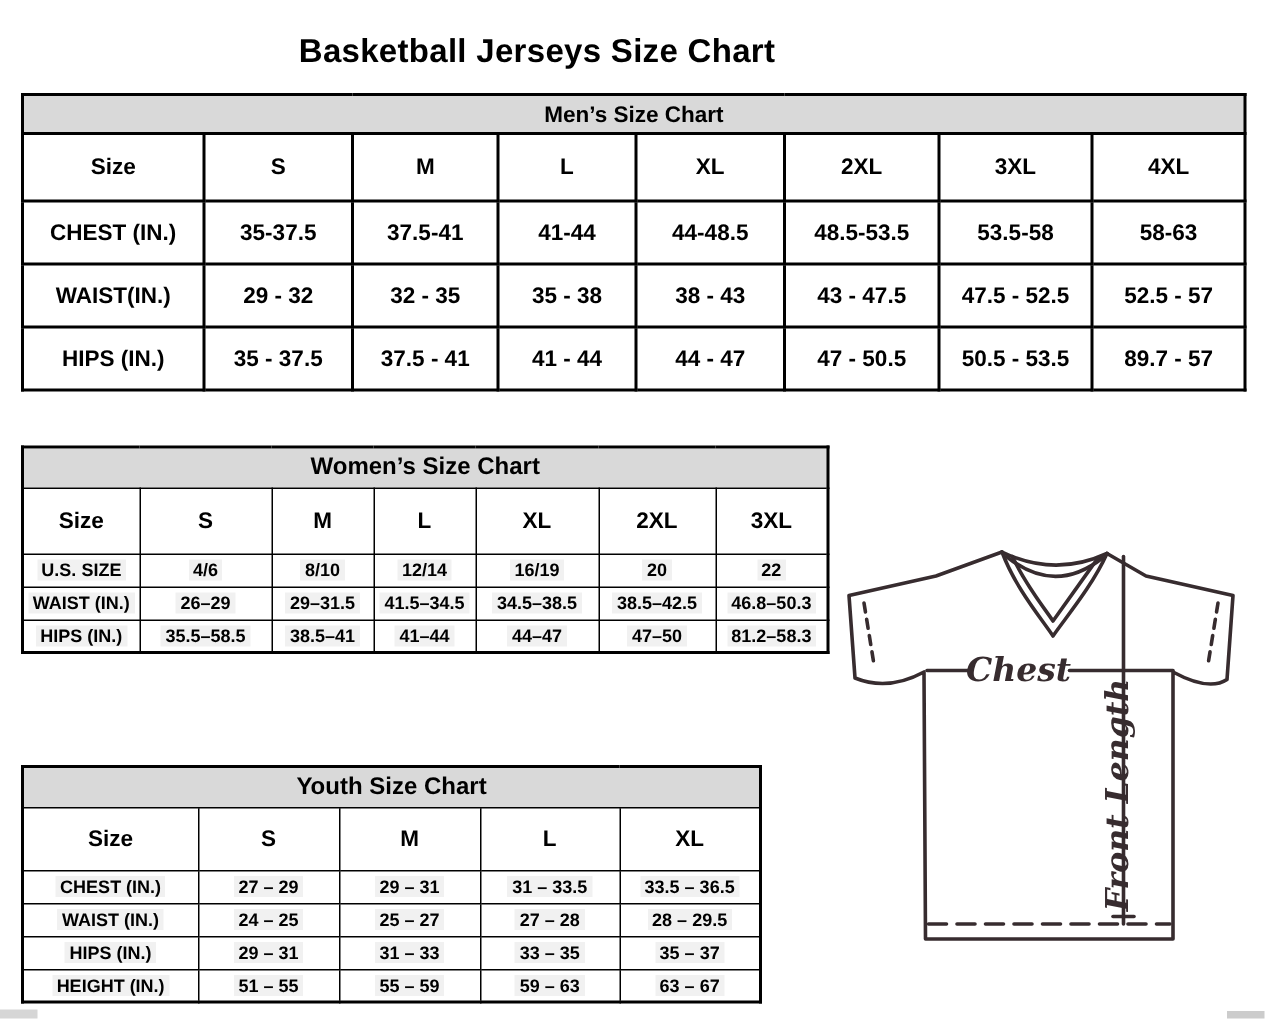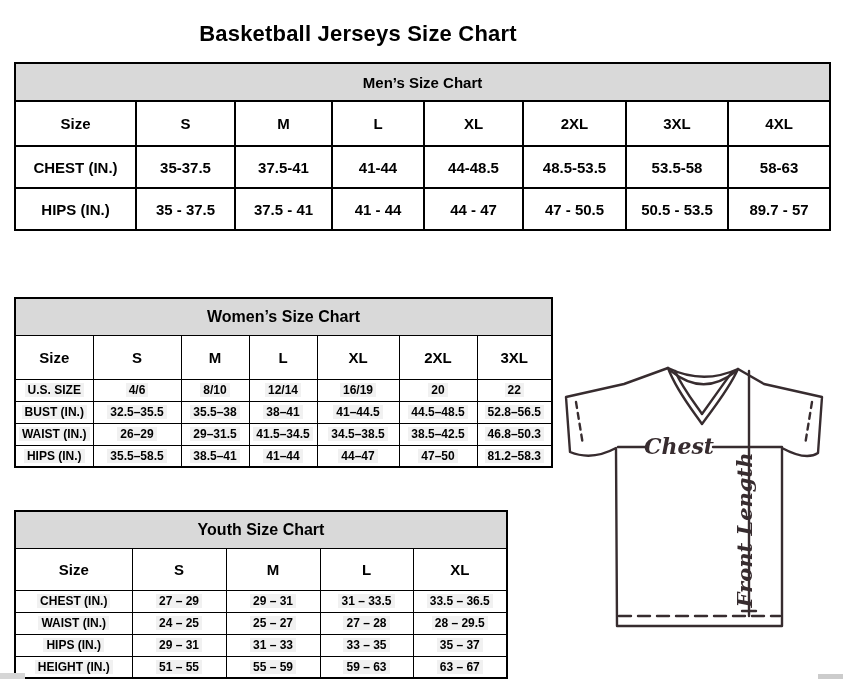--- a/index.html
+++ b/index.html
@@ -20,22 +20,22 @@
     padding:0 2px;
   }
   #mens-table{left:14px;top:62px;width:815px;}
   #mens-table th,#mens-table td{border:2px solid var(--border,#000);font-size:15px;}
   #womens-table{left:14px;top:297px;width:537px;}
   #youth-table{left:14px;top:510px;width:492px;}
   #womens-table th,#womens-table td,
   #youth-table th,#youth-table td{border:1px solid var(--border,#000);}
   .title-cell{background:var(--header-bg,#d9d9d9);font-size:17px;}
   #womens-table .title-cell,#youth-table .title-cell{font-size:16px;}
-  #mens-table .title-row{height:38px;margin-left:39px;}
-  #womens-table .title-row,#youth-table .title-row{height:37px;}
+  #mens-table .title-row{height:26px;margin-left:39px;}
+  #womens-table .title-row,#youth-table .title-row{height:27px;}
   #mens-table .cols-row{height:45px;}
   #womens-table .cols-row{height:44px;}
   #youth-table .cols-row{height:42px;}
   #mens-table tbody tr{height:42px;}
   #womens-table tbody tr,#youth-table tbody tr{height:22px;}
   #womens-table .cols-row th{font-size:15px;}
   #youth-table .cols-row th{font-size:15px;}
   #womens-table tbody th,#womens-table tbody td,
   #youth-table tbody th,#youth-table tbody td{font-size:12px;}
   .hl{background:var(--highlight-bg,#f1f1f1);padding:0 3px;white-space:nowrap;}
@@ -82,20 +82,30 @@
     <tbody>
       <tr>
         <th>CHEST (IN.)</th>
         <td>35-37.5</td>
         <td>37.5-41</td>
         <td>41-44</td>
         <td>44-48.5</td>
         <td>48.5-53.5</td>
         <td>53.5-58</td>
         <td>58-63</td>
+      </tr>
+      <tr>
+        <th>WAIST(IN.)</th>
+        <td>29 - 32</td>
+        <td>32 - 35</td>
+        <td>35 - 38</td>
+        <td>38 - 43</td>
+        <td>43 - 47.5</td>
+        <td>47.5 - 52.5</td>
+        <td>52.5 - 57</td>
       </tr>
       <tr>
         <th>HIPS (IN.)</th>
         <td>35 - 37.5</td>
         <td>37.5 - 41</td>
         <td>41 - 44</td>
         <td>44 - 47</td>
         <td>47 - 50.5</td>
         <td>50.5 - 53.5</td>
         <td>89.7 - 57</td>
@@ -130,29 +140,20 @@
       <tr>
         <th><span class="hl">U.S. SIZE</span></th>
         <td><span class="hl">4/6</span></td>
         <td><span class="hl">8/10</span></td>
         <td><span class="hl">12/14</span></td>
         <td><span class="hl">16/19</span></td>
         <td><span class="hl">20</span></td>
         <td><span class="hl">22</span></td>
       </tr>
       <tr>
-        <th><span class="hl">BUST (IN.)</span></th>
-        <td><span class="hl">32.5–35.5</span></td>
-        <td><span class="hl">35.5–38</span></td>
-        <td><span class="hl">38–41</span></td>
-        <td><span class="hl">41–44.5</span></td>
-        <td><span class="hl">44.5–48.5</span></td>
-        <td><span class="hl">52.8–56.5</span></td>
-      </tr>
-      <tr>
         <th><span class="hl">WAIST (IN.)</span></th>
         <td><span class="hl">26–29</span></td>
         <td><span class="hl">29–31.5</span></td>
         <td><span class="hl">41.5–34.5</span></td>
         <td><span class="hl">34.5–38.5</span></td>
         <td><span class="hl">38.5–42.5</span></td>
         <td><span class="hl">46.8–50.3</span></td>
       </tr>
       <tr>
         <th><span class="hl">HIPS (IN.)</span></th>

